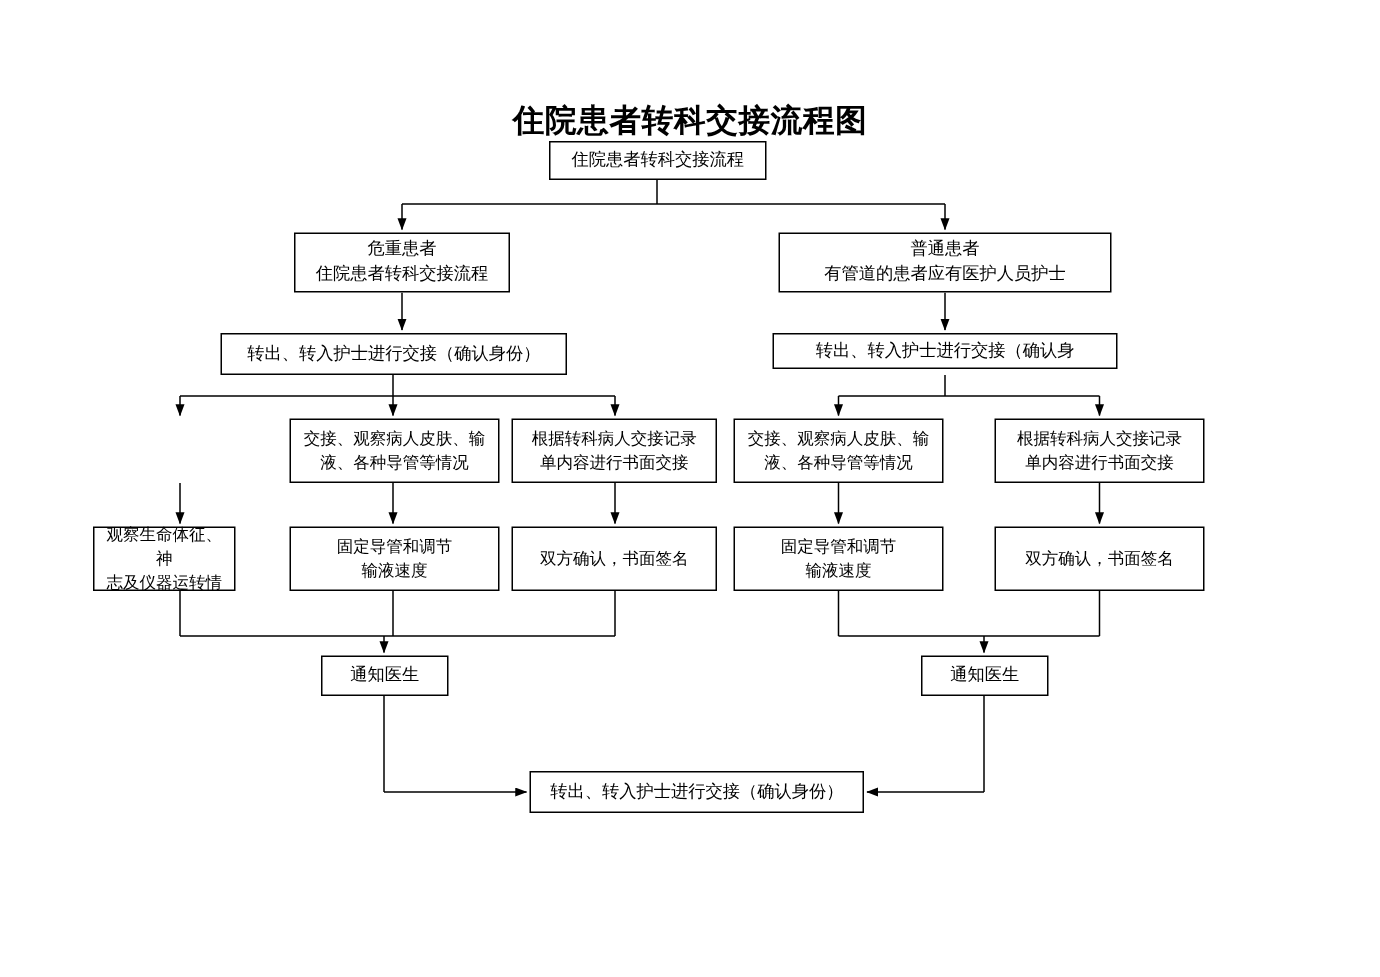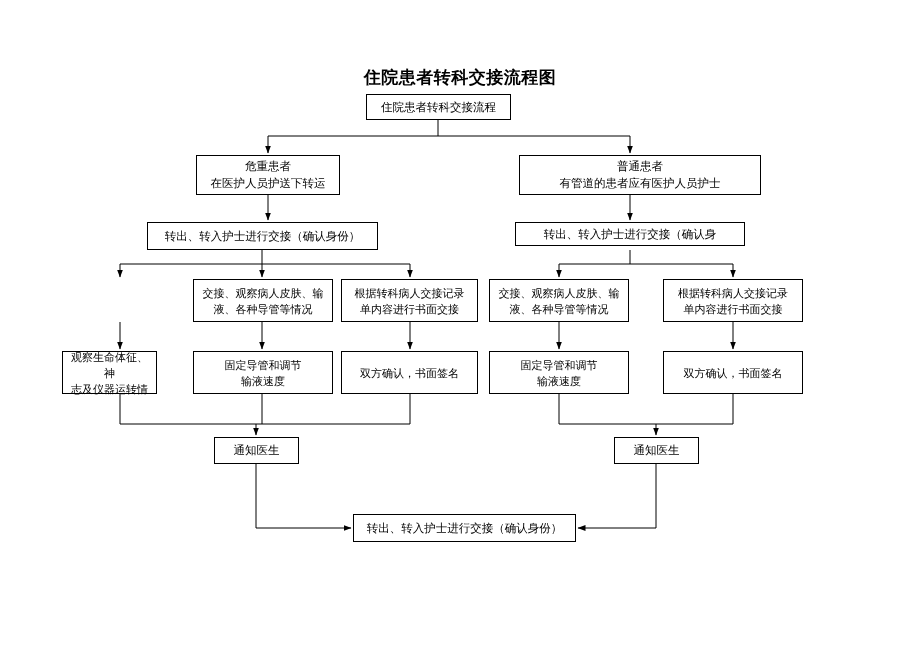--- a/index.html
+++ b/index.html
@@ -29,21 +29,21 @@
     width: 920px;
     height: 651px;
     pointer-events: none;
   }
   .title {
     position: absolute;
     left: 0;
     top: 66px;
     width: 920px;
     text-align: center;
-    font-size: 17px;
+    font-size: 21px;
     font-weight: bold;
     letter-spacing: 0.5px;
   }
   .node {
     position: absolute;
     box-sizing: border-box;
     border: 1px solid #000000;
     background: #ffffff;
     display: flex;
     align-items: center;
@@ -115,23 +115,23 @@
       <path d="M256,528 L351,528" marker-end="url(#arrow)"></path>
 
       <path d="M656,464 L656,528"></path>
       <path d="M656,528 L578,528" marker-end="url(#arrow)"></path>
     </g>
   </svg>
 
   <div class="node" style="left:366px; top:94px; width:145px; height:26px;font-family:Liberation Mono, monospace;">住院患者转科交接流程</div>
 
   <div class="node" style="left:196px; top:155px; width:144px; height:40px;">危重患者
-在医护人员护送下转运</div>
+住院患者转科交接流程</div>
 
-  <div class="node" style="left:519px; top:155px; width:242px; height:40px;">普通患者
+  <div class="node" style="left:519px; top:155px; width:222px; height:40px;">普通患者
 有管道的患者应有医护人员护士</div>
 
   <div class="node" style="left:147px; top:222px; width:231px; height:28px;">转出、转入护士进行交接（确认身份）</div>
 
   <div class="node" style="left:515px; top:222px; width:230px; height:24px;">转出、转入护士进行交接（确认身</div>
 
 
   <div class="node small" style="left:193px; top:279px; width:140px; height:43px;">交接、观察病人皮肤、输
 液、各种导管等情况</div>
 

